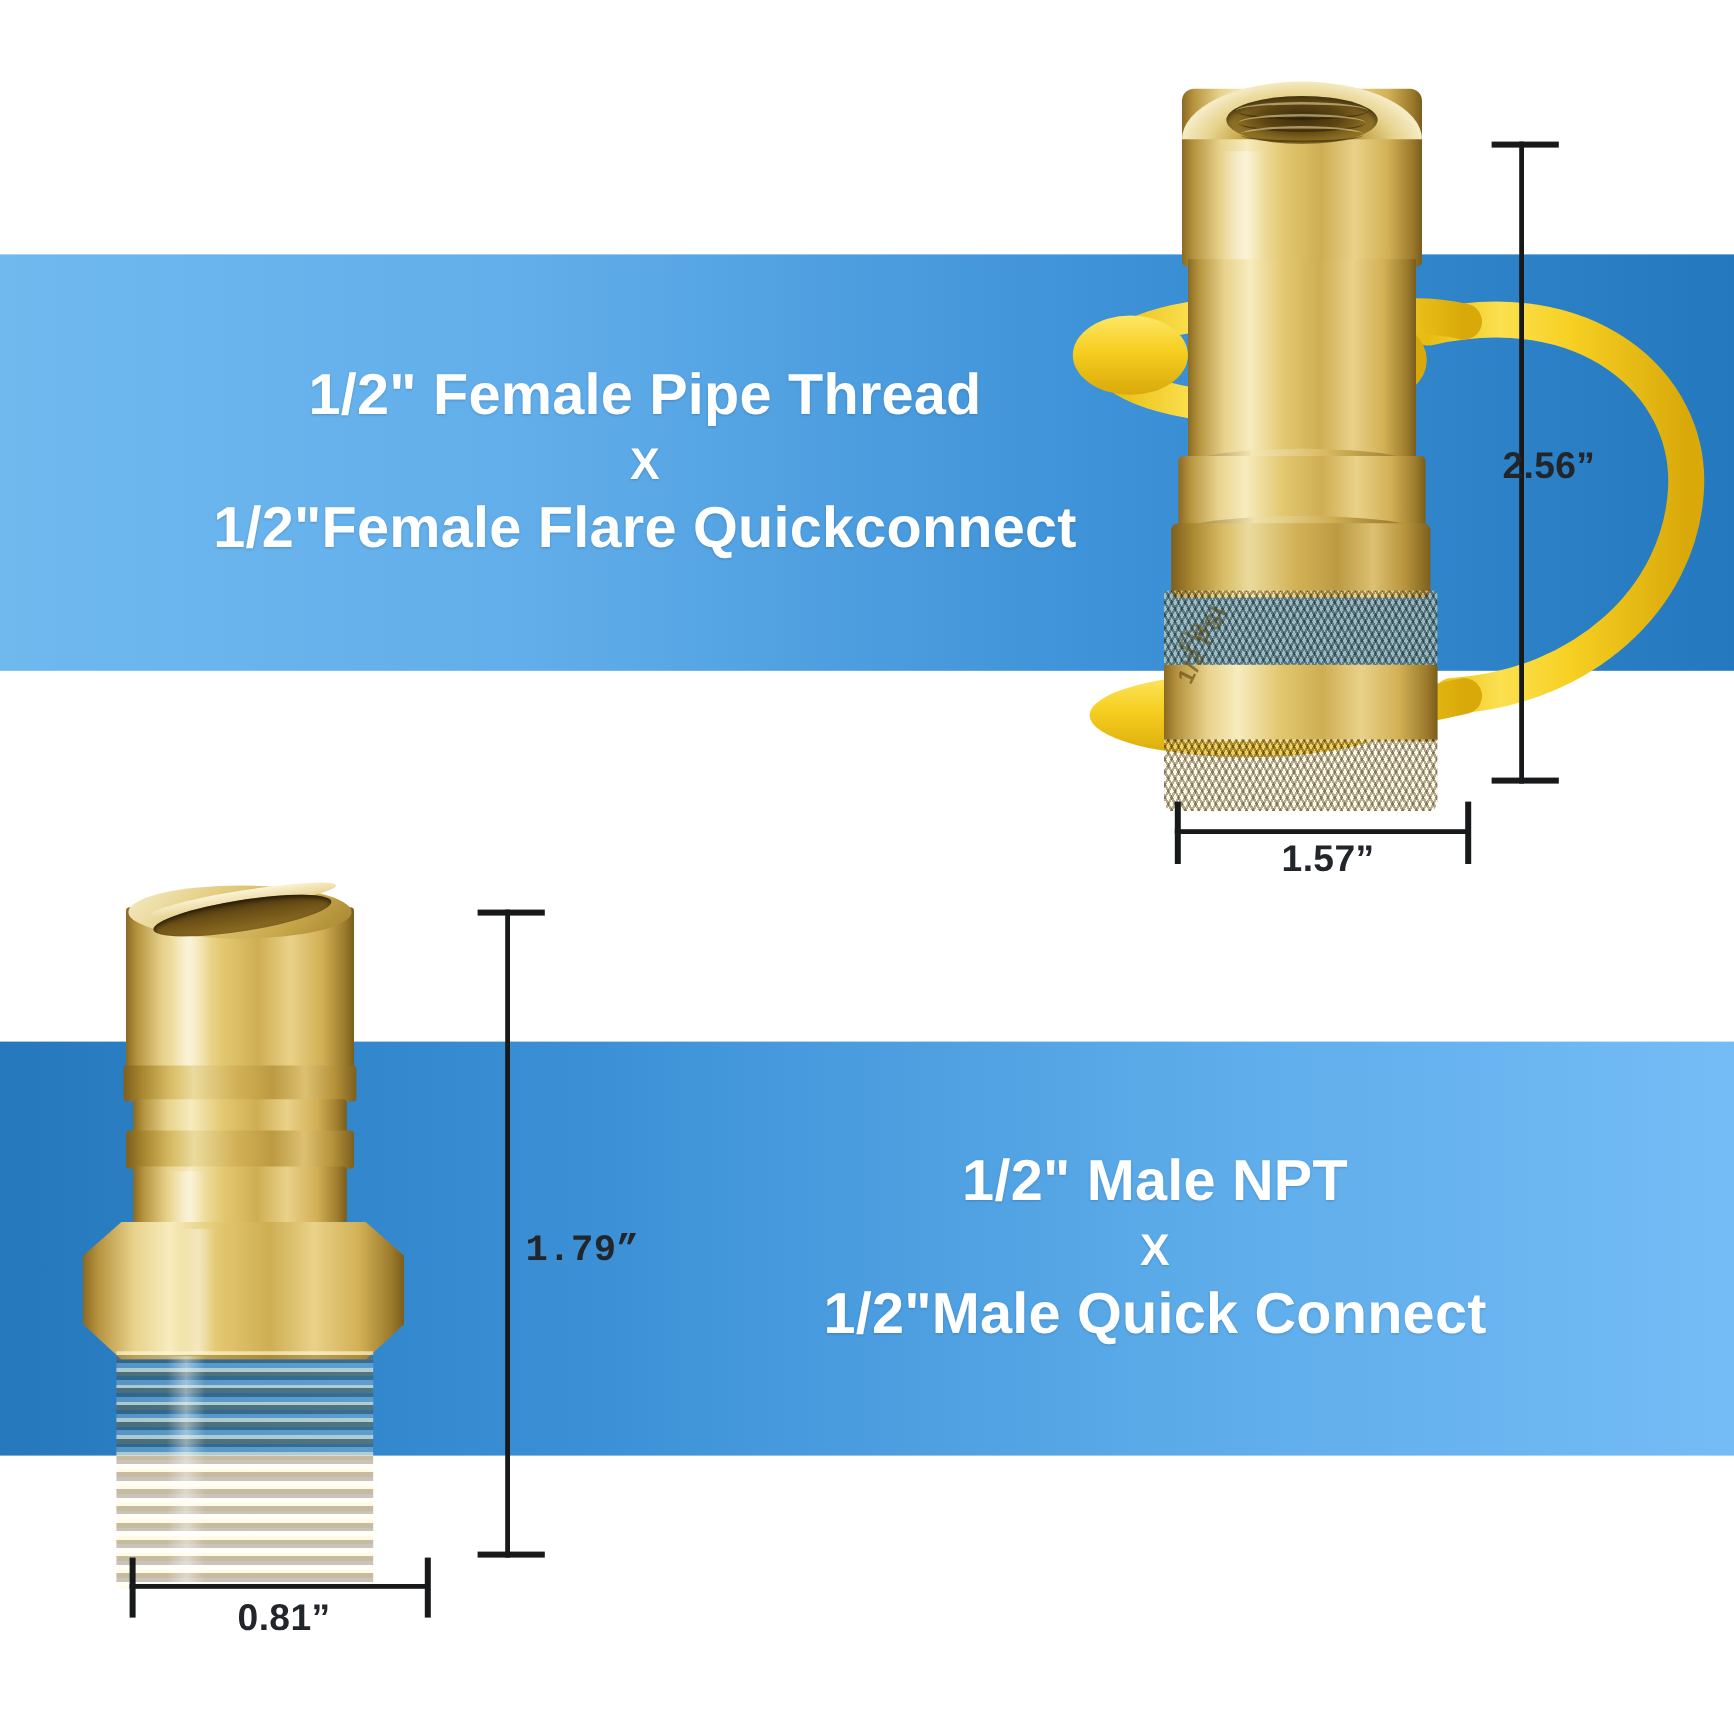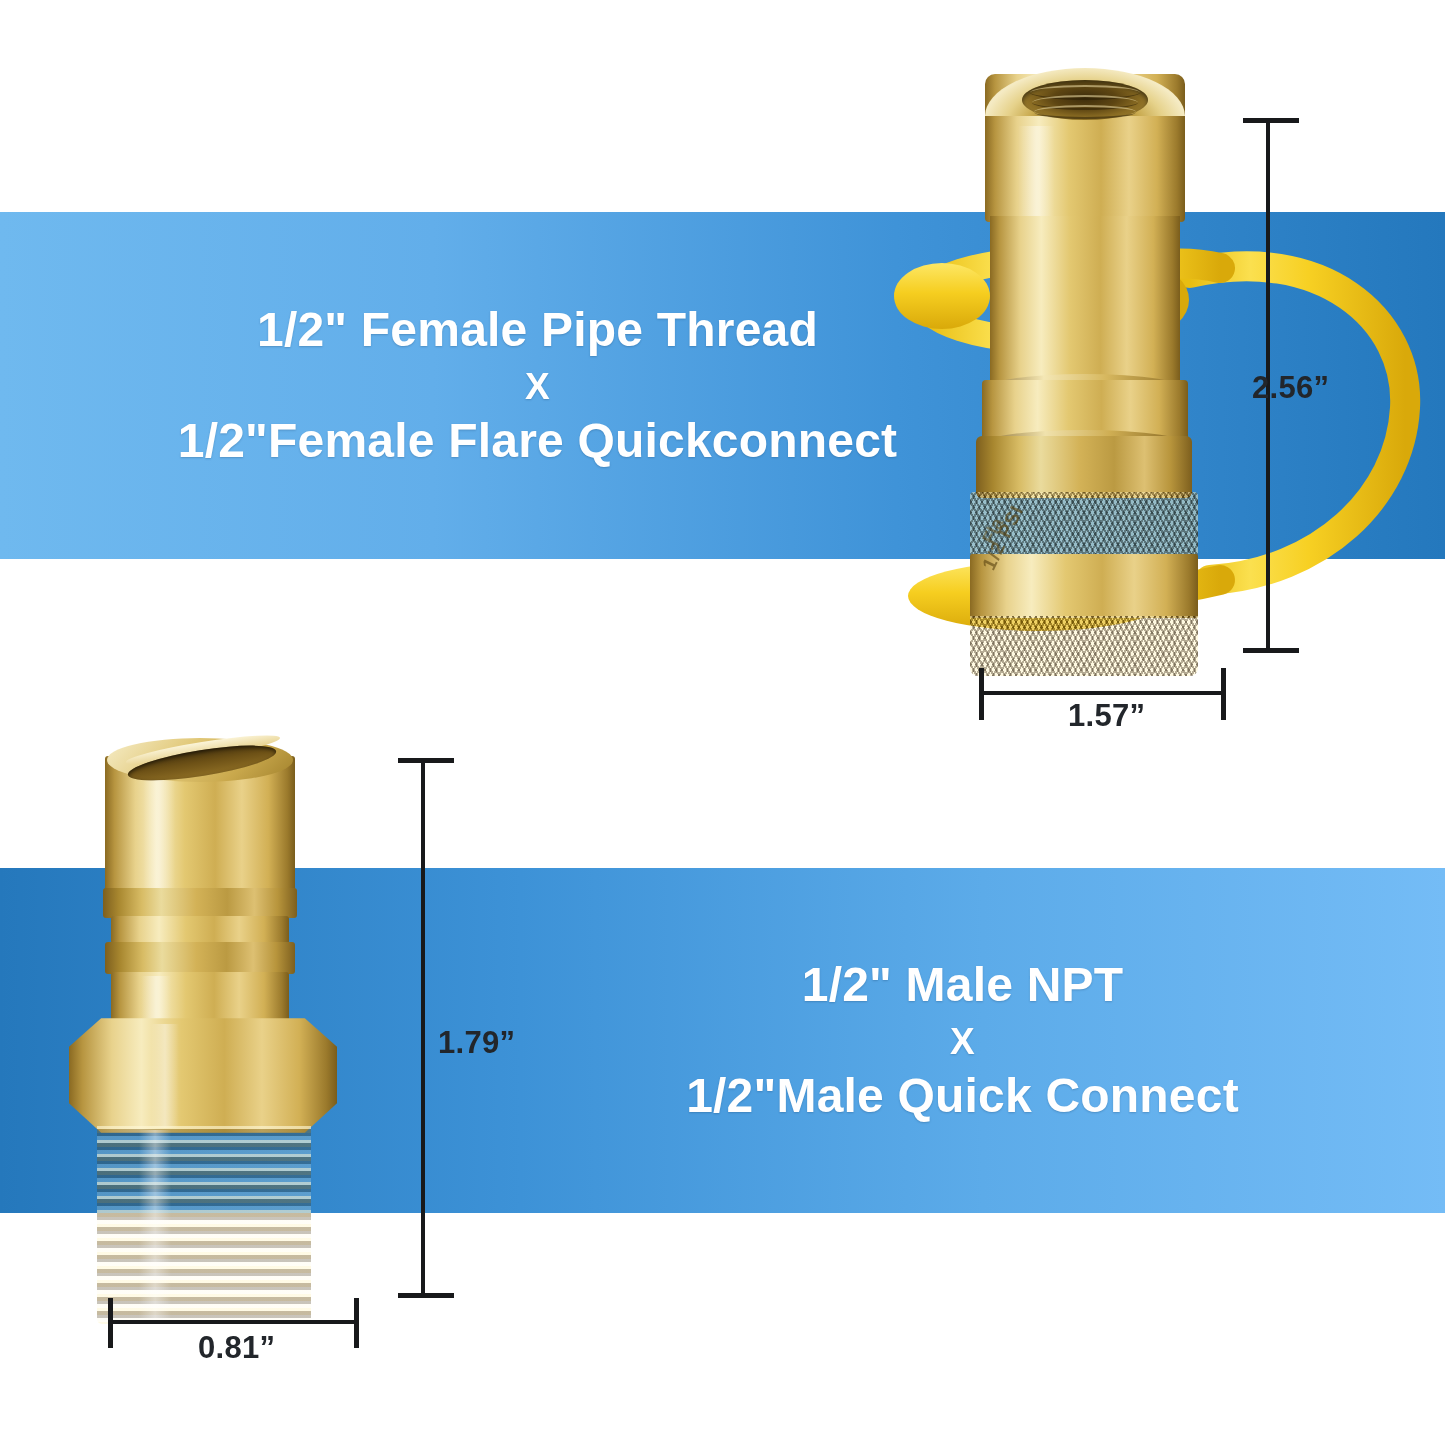--- a/index.html
+++ b/index.html
@@ -243,20 +243,20 @@
     <div id="m-hex" class="brass-v"></div>
     <div class="sheen" style="left:96px;top:296px;width:54px;height:104px;"></div>
 
     <div id="m-thread" class="brass-v thread-tex"></div>
     <div class="sheen" style="left:84px;top:402px;width:62px;height:190px;"></div>
   </div>
 
   <div class="cap-h" style="left:398px;top:758px;width:56px;"></div>
   <div class="vline" style="left:421px;top:758px;height:540px;"></div>
   <div class="cap-h" style="left:398px;top:1293px;width:56px;"></div>
-  <div class="dim-label" style="left:438px;top:1025px;">1.79”</div>
+  <div class="dim-label" style="left:438px;top:1025px;font-family:Liberation Mono, monospace;">1.79”</div>
 
   <div class="cap-v" style="left:108px;top:1298px;height:50px;"></div>
   <div class="hline" style="left:108px;top:1320px;width:250px;"></div>
   <div class="cap-v" style="left:354px;top:1298px;height:50px;"></div>
   <div class="dim-label" style="left:198px;top:1330px;text-align:center;">0.81”</div>
 
 </div>
 
 </body></html>

